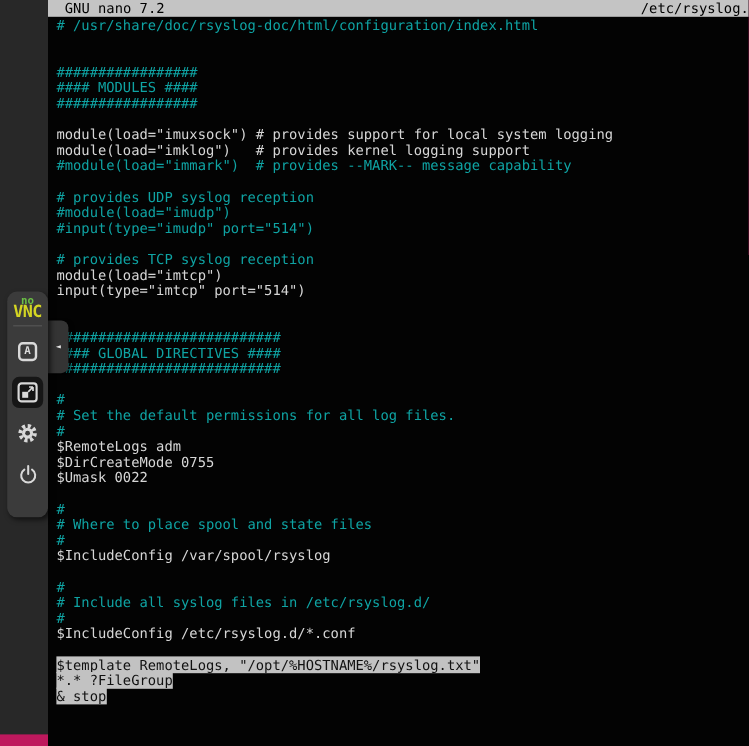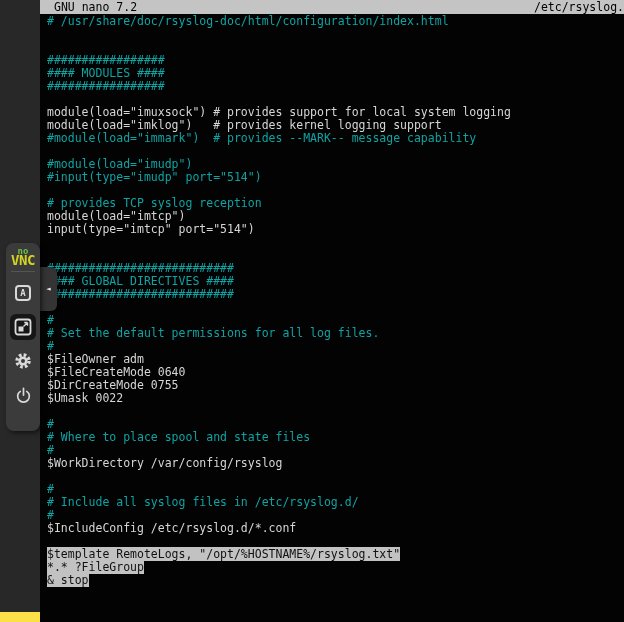--- a/index.html
+++ b/index.html
@@ -14,21 +14,21 @@
     --icon:#d9d9d9;
     --activebg:#161616;
     --logo-green:#6abf45;
     --logo-yellow:#d4d523;
   }
   *{margin:0;padding:0;box-sizing:border-box;}
   html,body{background:#000;}
   .screen{
     position:relative;
     width:624px;height:622px;
-    background:#fde047;
+    background:#be185d;
     overflow:hidden;
     font-family:"DejaVu Sans Mono",monospace;
   }
   
   .desktop-strip{
     position:absolute;left:0;top:0;width:40px;height:612px;
     background:var(--strip);
   }
   
   .terminal{
@@ -114,44 +114,44 @@
         <div class="ln blank"></div>
         <div class="ln blank"></div>
         <div class="ln comment"><span class="txt">#################</span></div>
         <div class="ln comment"><span class="txt">#### MODULES ####</span></div>
         <div class="ln comment"><span class="txt">#################</span></div>
         <div class="ln blank"></div>
         <div class="ln code"><span class="txt">module(load="imuxsock") # provides support for local system logging</span></div>
         <div class="ln code"><span class="txt">module(load="imklog")   # provides kernel logging support</span></div>
         <div class="ln comment"><span class="txt">#module(load="immark")  # provides --MARK-- message capability</span></div>
         <div class="ln blank"></div>
+        <div class="ln comment"><span class="txt"># provides UDP syslog reception</span></div>
         <div class="ln comment"><span class="txt">#module(load="imudp")</span></div>
         <div class="ln comment"><span class="txt">#input(type="imudp" port="514")</span></div>
         <div class="ln blank"></div>
         <div class="ln comment"><span class="txt"># provides TCP syslog reception</span></div>
         <div class="ln code"><span class="txt">module(load="imtcp")</span></div>
         <div class="ln code"><span class="txt">input(type="imtcp" port="514")</span></div>
         <div class="ln blank"></div>
         <div class="ln blank"></div>
         <div class="ln comment"><span class="txt">###########################</span></div>
         <div class="ln comment"><span class="txt">#### GLOBAL DIRECTIVES ####</span></div>
         <div class="ln comment"><span class="txt">###########################</span></div>
         <div class="ln blank"></div>
         <div class="ln comment"><span class="txt">#</span></div>
         <div class="ln comment"><span class="txt"># Set the default permissions for all log files.</span></div>
         <div class="ln comment"><span class="txt">#</span></div>
-        <div class="ln code"><span class="txt">$FileOwner adm</span></div>
-        <div class="ln code"><span class="txt">$FileCreateMode 0640</span></div>
+        <div class="ln code"><span class="txt">$RemoteLogs adm</span></div>
         <div class="ln code"><span class="txt">$DirCreateMode 0755</span></div>
         <div class="ln code"><span class="txt">$Umask 0022</span></div>
         <div class="ln blank"></div>
         <div class="ln comment"><span class="txt">#</span></div>
         <div class="ln comment"><span class="txt"># Where to place spool and state files</span></div>
         <div class="ln comment"><span class="txt">#</span></div>
-        <div class="ln code"><span class="txt">$WorkDirectory /var/config/rsyslog</span></div>
+        <div class="ln code"><span class="txt">$IncludeConfig /var/spool/rsyslog</span></div>
         <div class="ln blank"></div>
         <div class="ln comment"><span class="txt">#</span></div>
         <div class="ln comment"><span class="txt"># Include all syslog files in /etc/rsyslog.d/</span></div>
         <div class="ln comment"><span class="txt">#</span></div>
         <div class="ln code"><span class="txt">$IncludeConfig /etc/rsyslog.d/*.conf</span></div>
         <div class="ln blank"></div>
         <div class="ln selected"><span class="txt">$template RemoteLogs, "/opt/%HOSTNAME%/rsyslog.txt"</span></div>
         <div class="ln selected"><span class="txt">*.* ?FileGroup</span></div>
         <div class="ln selected"><span class="txt">&amp; stop</span></div>
       </div>

